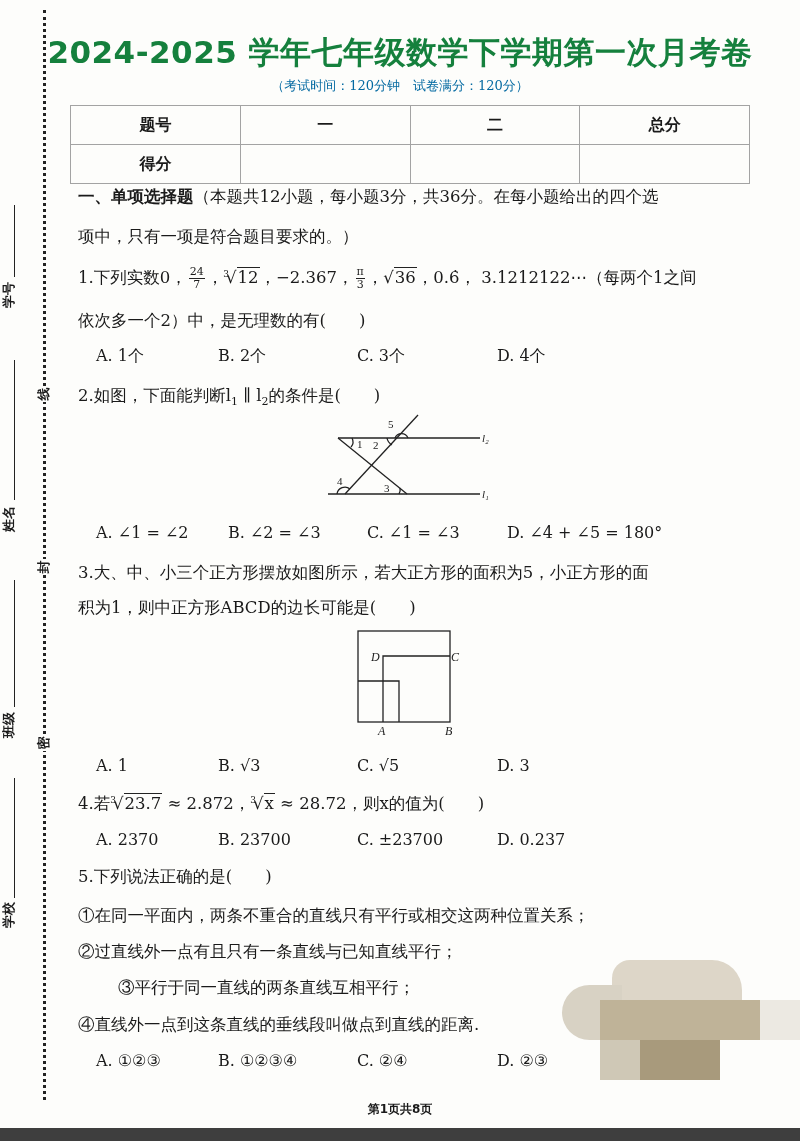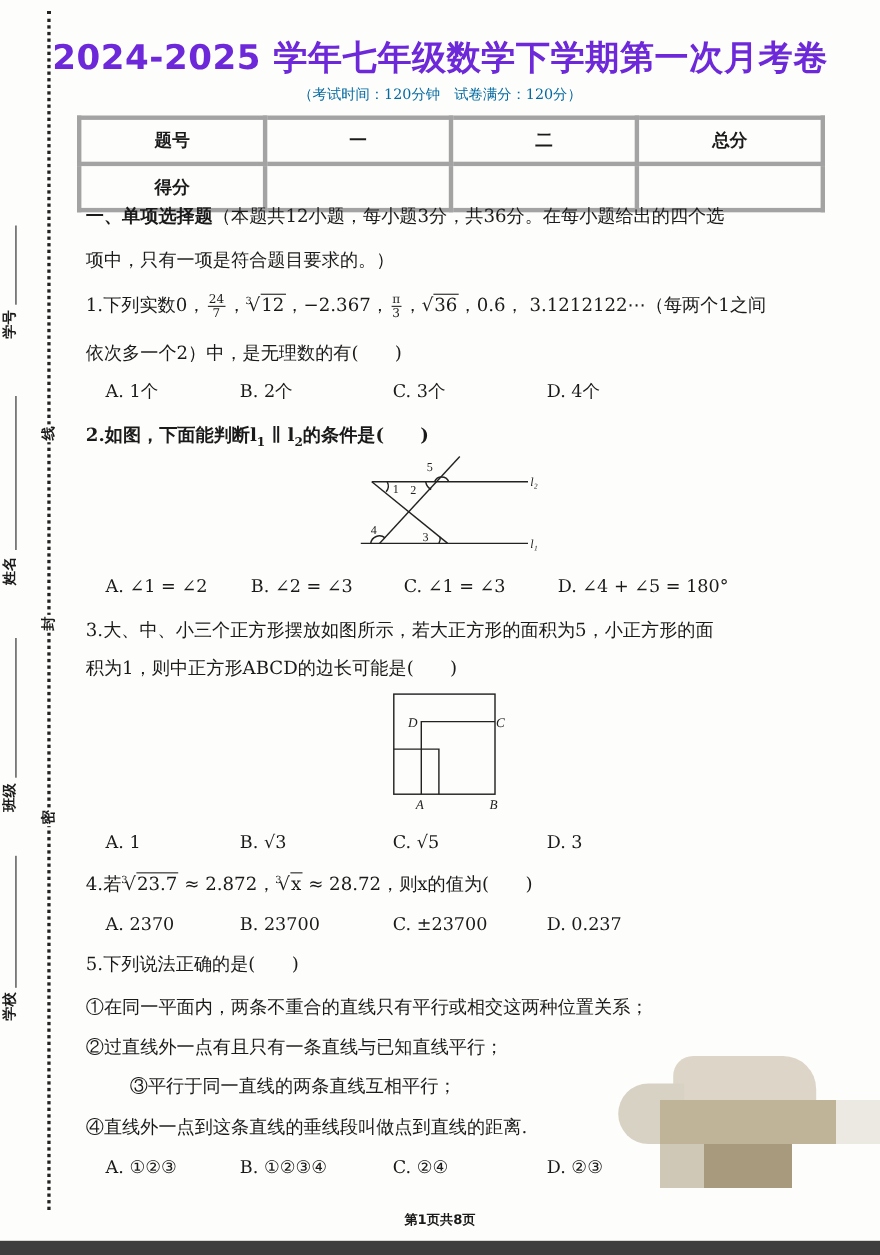--- a/index.html
+++ b/index.html
@@ -22,31 +22,31 @@
   }
   .field-label {
     position:absolute; left:0px; font-family:"DejaVu Sans", sans-serif;
     font-weight:bold; font-size:13px; transform:rotate(-90deg); white-space:nowrap;
   }
   .field-line { position:absolute; left:14px; width:0; border-left:1.5px solid #222; }
 
   .title {
     position:absolute; left:0; width:800px; top:32px; text-align:center;
     font-family:"DejaVu Sans", sans-serif; font-weight:bold; font-size:31px;
-    letter-spacing:0.5px; color:#6d28d9;
+    letter-spacing:0.5px; color:#15803d;
   }
   .subtitle {
     position:absolute; left:0; width:800px; top:77px; text-align:center;
     font-size:13px; color:#0369a1;
   }
   table.score {
     position:absolute; left:70px; top:105px; width:680px; border-collapse:collapse;
     font-family:"DejaVu Sans", sans-serif; font-size:16px; font-weight:bold;
   }
-  table.score td { border:4px solid #a3a3a3; height:36px; text-align:center; }
+  table.score td { border:1px solid #a3a3a3; height:36px; text-align:center; }
   .line {
     position:absolute; left:78px; font-size:16.5px; white-space:nowrap; color:#1a1a1a;
   }
   .bold { font-family:"DejaVu Sans", sans-serif; font-weight:bold; }
   .opt { position:absolute; font-size:16px; white-space:nowrap; }
   .frac { display:inline-block; vertical-align:middle; text-align:center; font-size:11px; line-height:12px; margin:0 2px; }
   .frac span { display:block; }
   .frac .num { border-bottom:1px solid #222; padding:0 1px; }
   .root { border-top:1px solid #222; padding:0 1px; }
   .idx { font-size:9px; vertical-align:super; margin-right:-3px; }
@@ -102,21 +102,21 @@
 
 <div class="line" style="top:266px;">
   <span>1.</span><span>下列实数0，</span><span class="frac"><span class="num">24</span><span>7</span></span>，<span class="idx">3</span>√<span class="root">12</span><span>，−2.367，</span><span class="frac"><span class="num">π</span><span>3</span></span>，√<span class="root">36</span><span>，0.6̇，  3.1212122⋯（每两个1之间</span>
 </div>
 <div class="line" style="top:310px;">依次多一个2）中，是无理数的有(　　)</div>
 <div class="opt" style="left:96px; top:346px;">A. 1个</div>
 <div class="opt" style="left:218px; top:346px;">B. 2个</div>
 <div class="opt" style="left:357px; top:346px;">C. 3个</div>
 <div class="opt" style="left:497px; top:346px;">D. 4个</div>
 
-<div class="line" style="top:385px;font-weight:bold;">
+<div class="line" style="top:385px;">
   <span>2.</span><span>如图，下面能判断l</span><span class="sub">1</span><span> ∥ l</span><span class="sub">2</span><span>的条件是(　　)</span>
 </div>
 <svg class="abs" style="left:320px; top:410px;" width="180" height="95">
   <g stroke="#222" stroke-width="1.3" fill="none">
     <line x1="18" y1="28" x2="160" y2="28"></line>
     <line x1="8" y1="84" x2="160" y2="84"></line>
     <line x1="25" y1="84" x2="98" y2="5"></line>
     <line x1="18" y1="28" x2="87" y2="84"></line>
     <path d="M 75 28 A 7 7 0 0 1 88 28"></path>
     <path d="M 32 28 A 8 8 0 0 1 31 37"></path>

